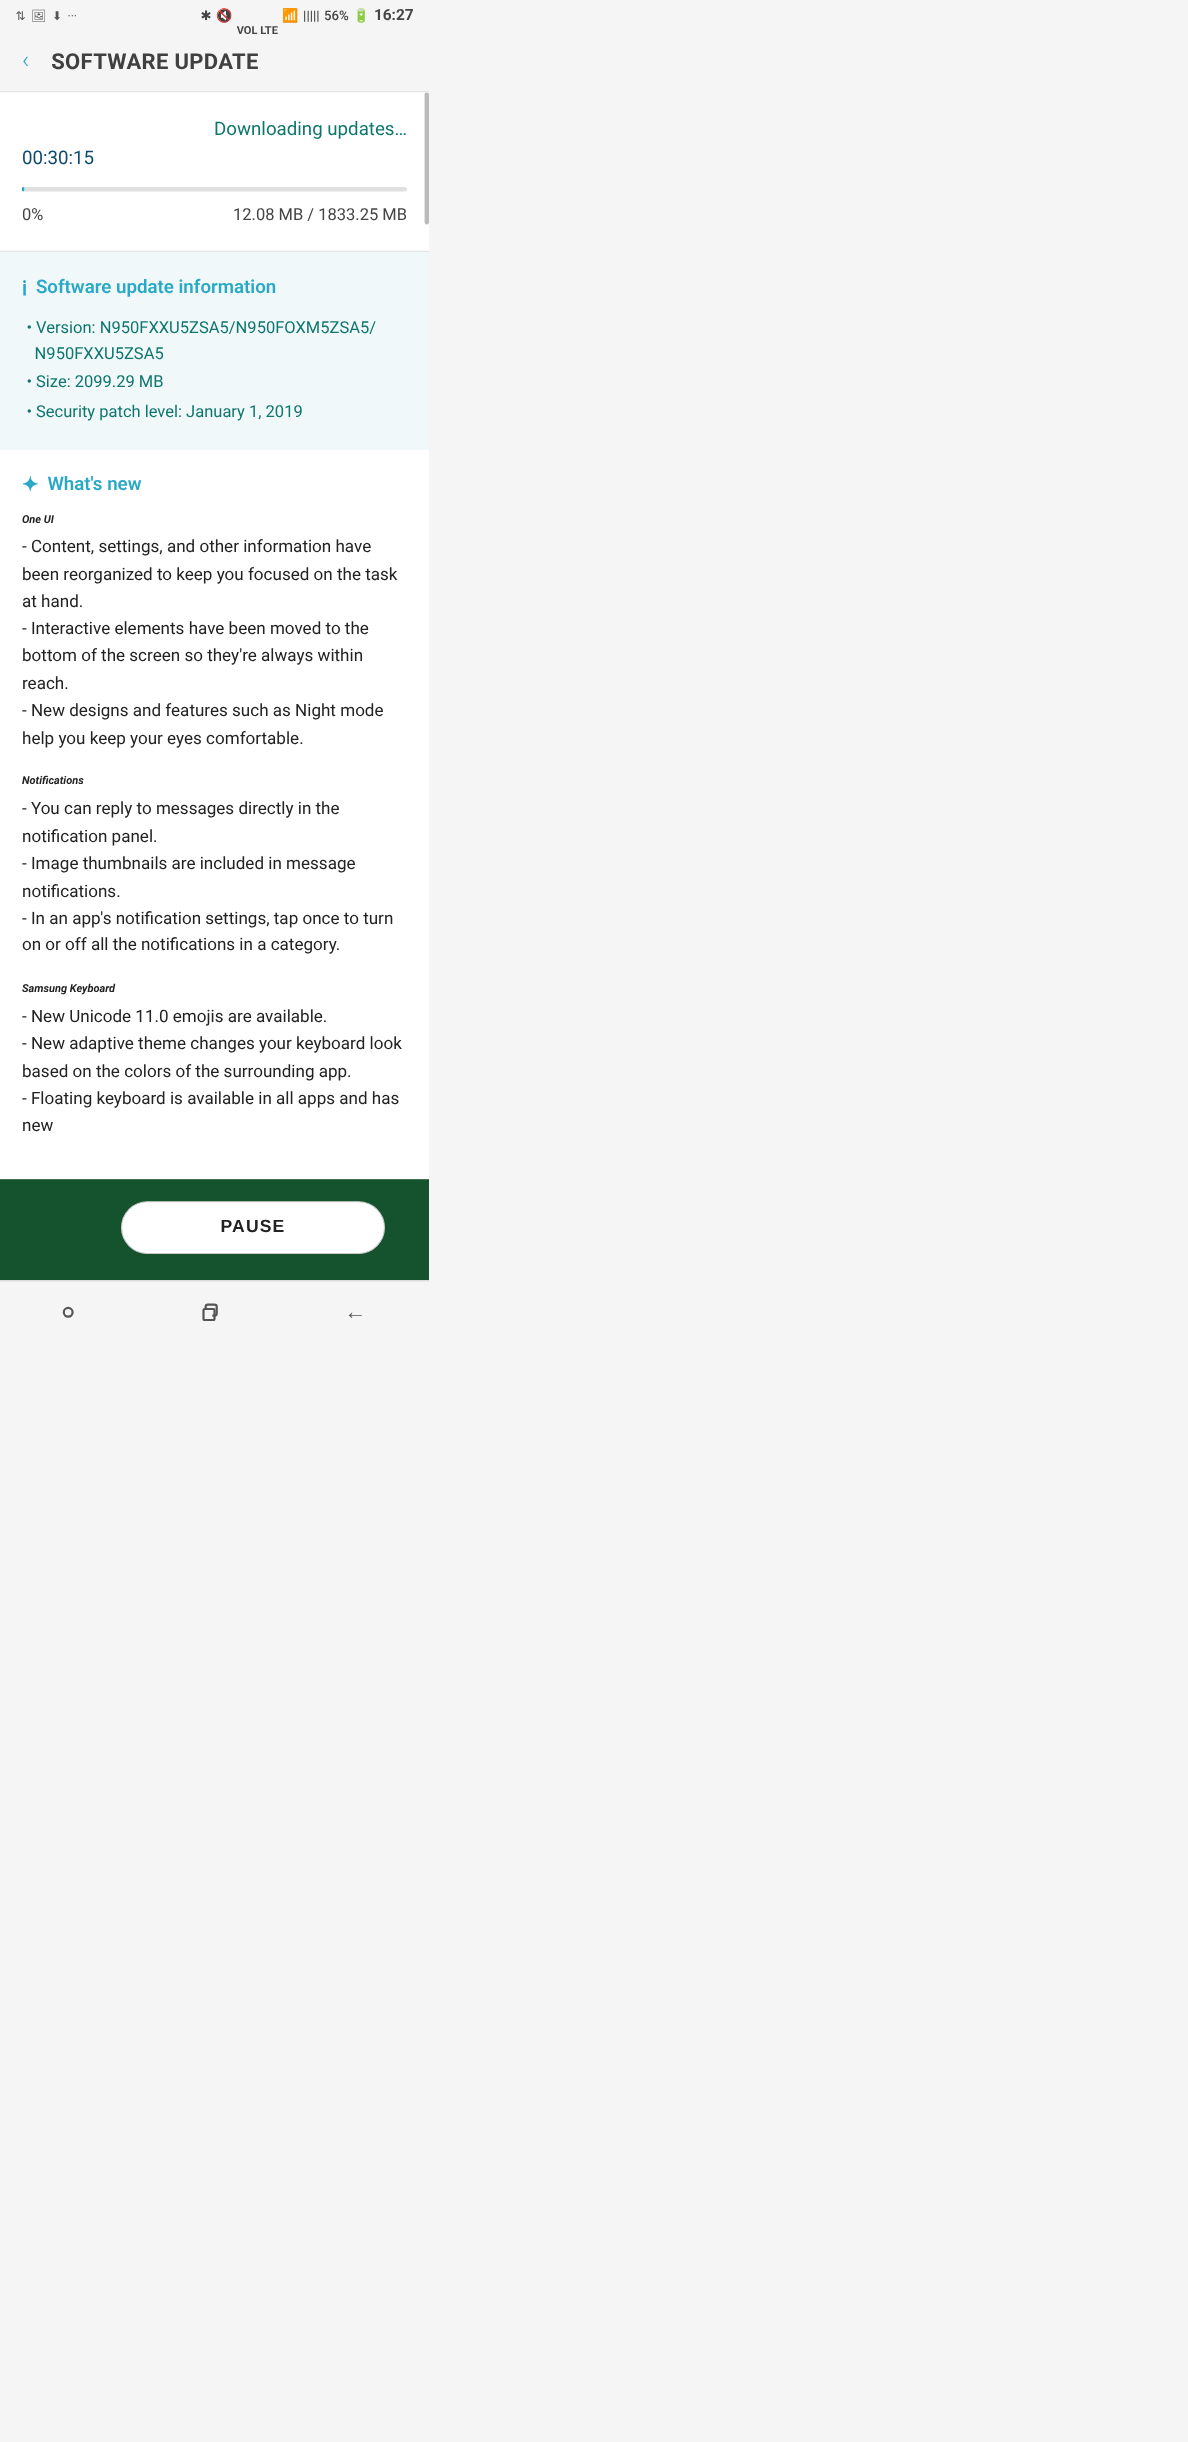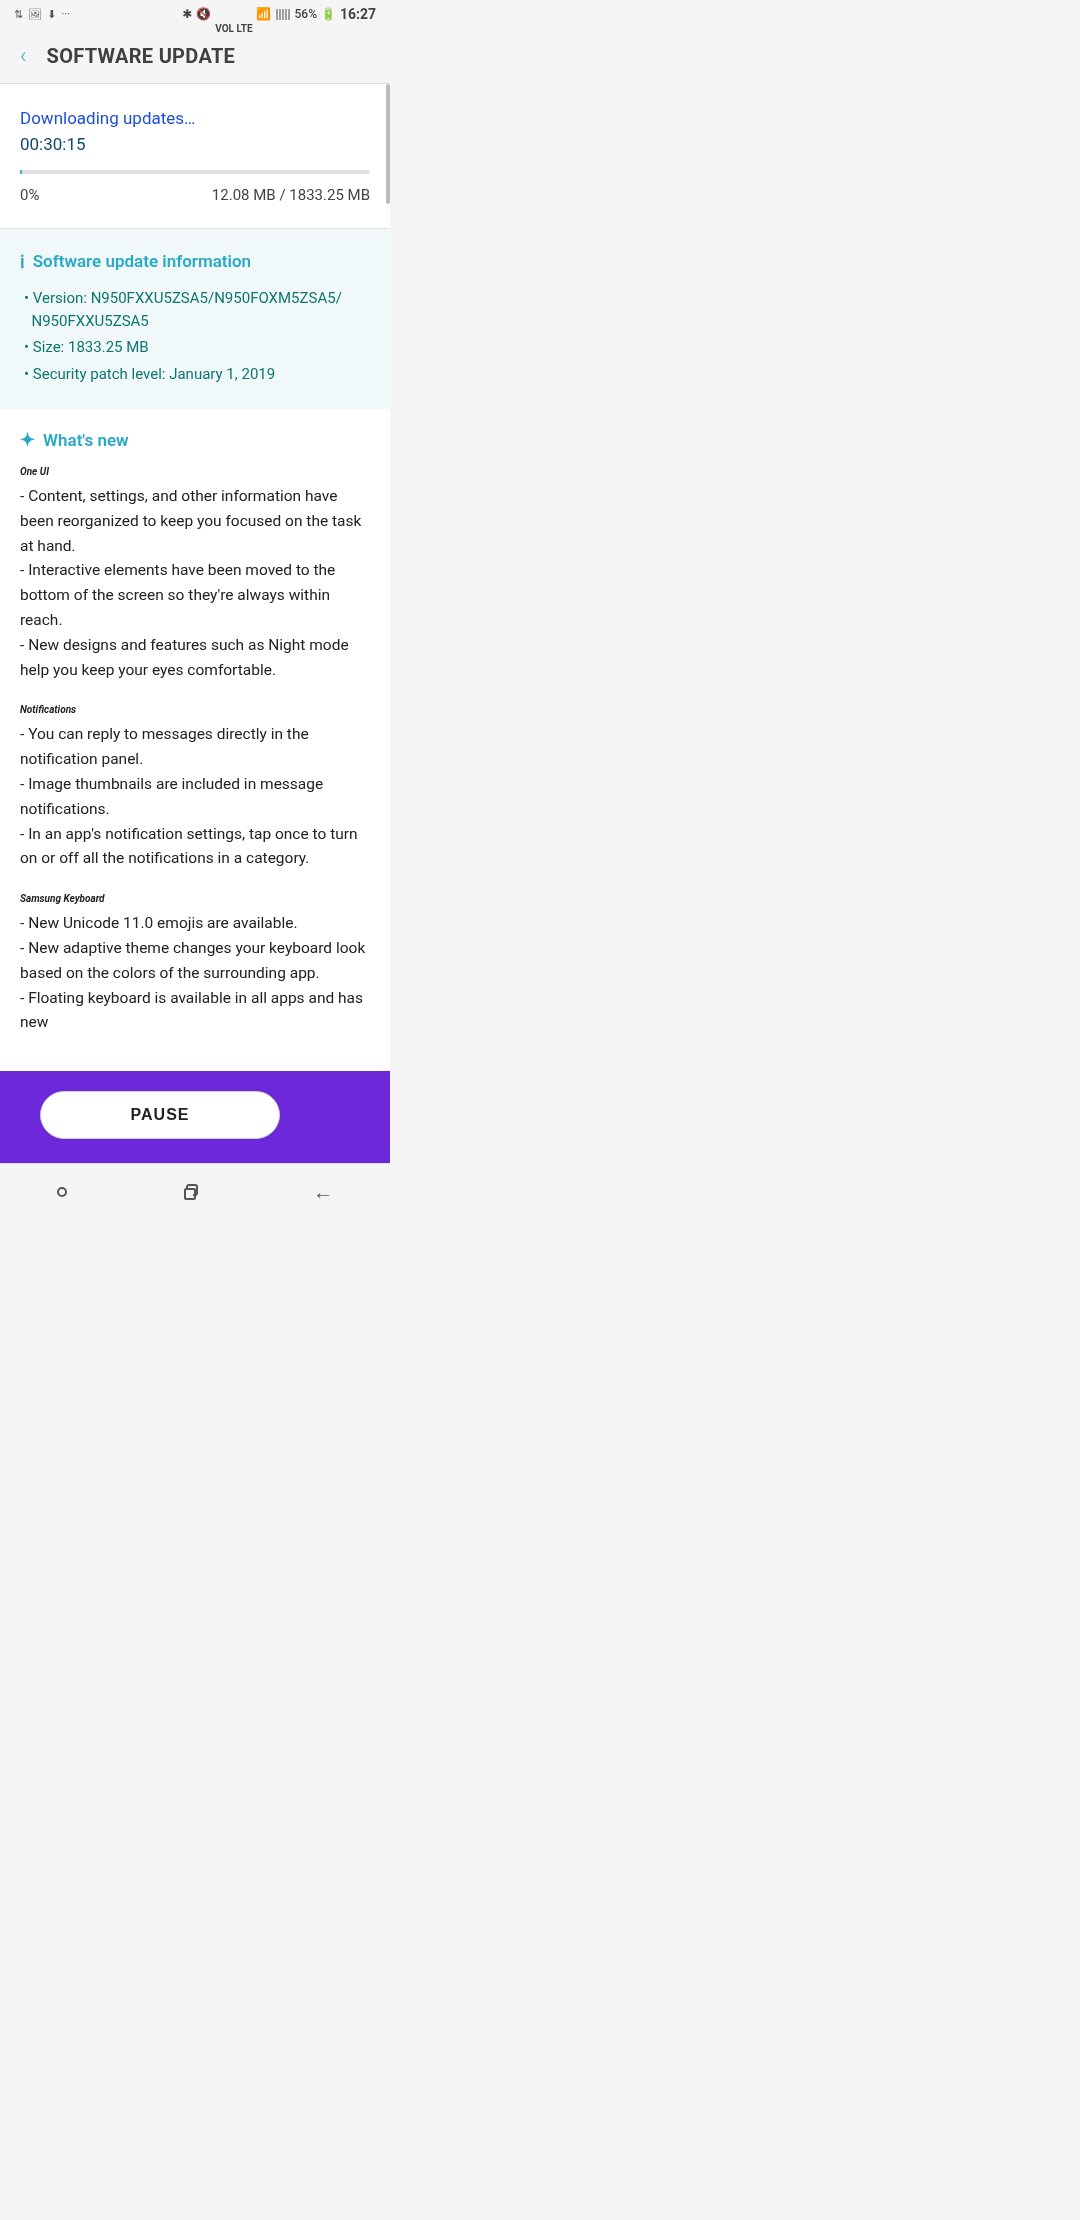--- a/index.html
+++ b/index.html
@@ -69,21 +69,22 @@
 
     
     .content {
       background: #fff;
       padding: 24px 20px 16px;
     }
 
     .download-status {
       margin-bottom: 6px;
       font-size: 17px;
-      color: #1d4ed8;
+      color: #0f766e;
+      text-align: right;
     }
 
     .download-timer {
       font-size: 17px;
       color: #0c4a6e;
       margin-bottom: 16px;
     }
 
     
     .progress-container {
@@ -172,23 +173,23 @@
 
     .feature-desc {
       font-size: 15.5px;
       color: #222;
       line-height: 1.6;
     }
 
     
     .pause-btn-container {
       display: flex;
-      justify-content: flex-start;
+      justify-content: flex-end;
       padding: 20px 40px 24px;
-      background: #6d28d9;
+      background: #14532d;
     }
     .pause-btn {
       border: 1.5px solid #ccc;
       border-radius: 24px;
       background: #fff;
       padding: 14px 80px;
       font-size: 16px;
       font-weight: 600;
       letter-spacing: 1px;
       color: #222;
@@ -274,21 +275,21 @@
 
   <div class="divider"></div>
 
   <div class="info-section">
     <div class="section-title">
       <span class="icon">ℹ</span>
       <span>Software update information</span>
     </div>
     <ul class="info-list">
       <li>• Version: N950FXXU5ZSA5/N950FOXM5ZSA5/<br>&nbsp; N950FXXU5ZSA5</li>
-      <li>• Size: 1833.25 MB</li>
+      <li>• Size: 2099.29 MB</li>
       <li>• Security patch level: January 1, 2019</li>
     </ul>
   </div>
 
   <div class="whats-new-section">
     <div class="section-title">
       <span class="icon">✦</span>
       <span>What's new</span>
     </div>
 

